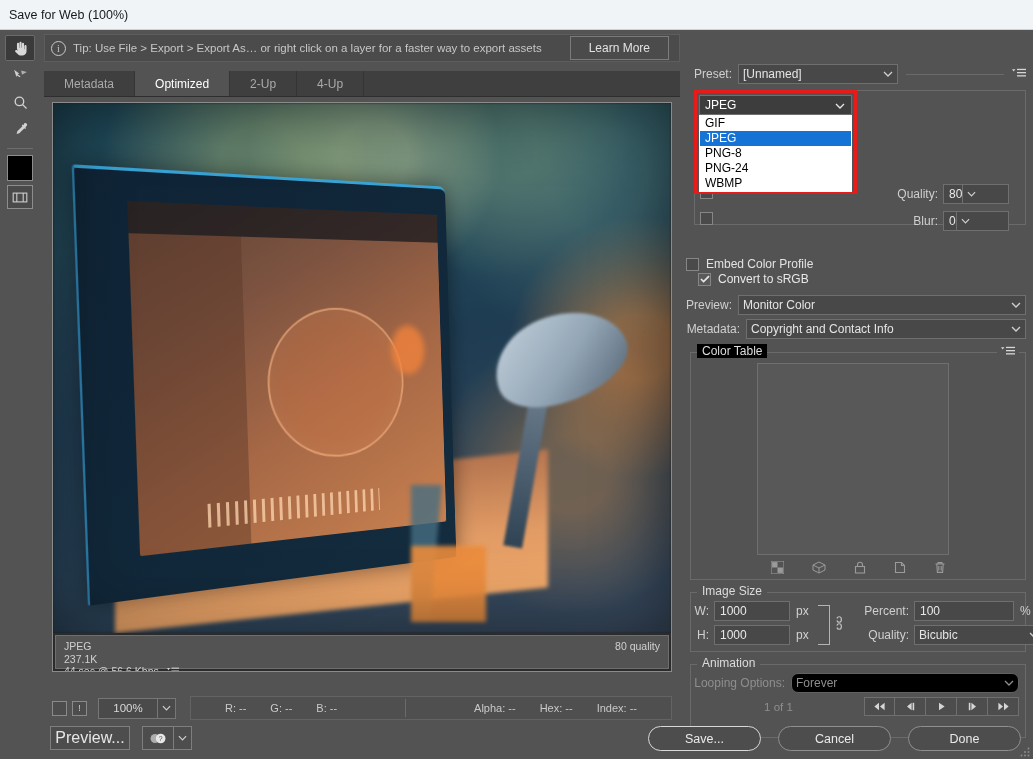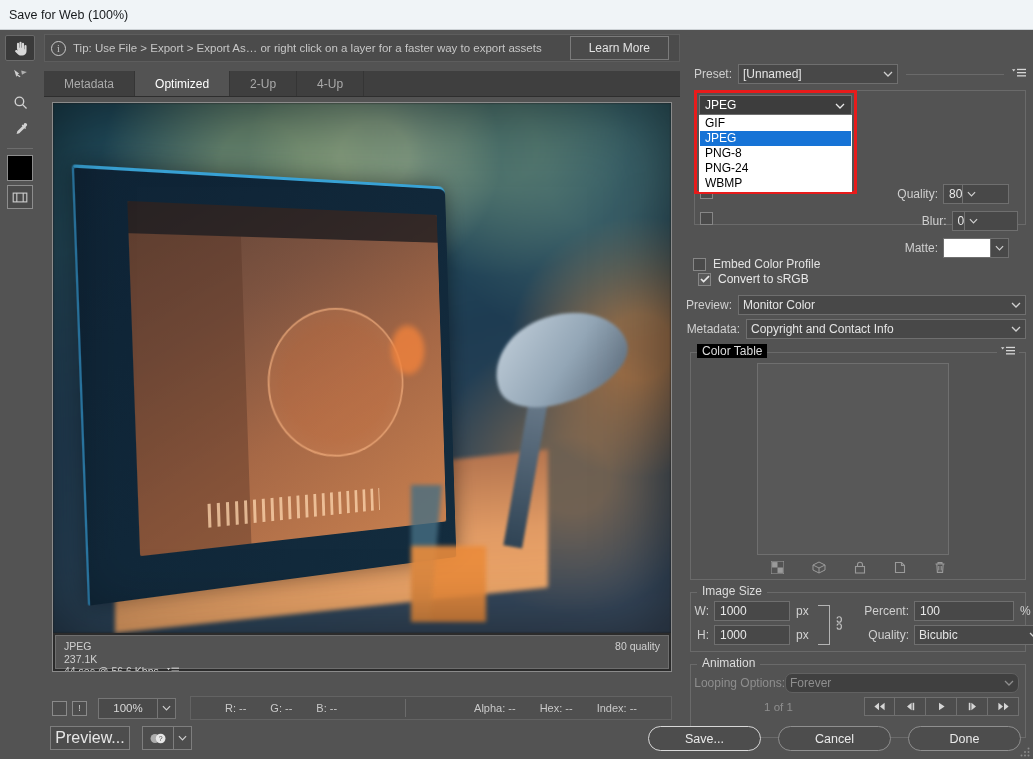--- a/index.html
+++ b/index.html
@@ -414,44 +414,33 @@
       <span class="lbl" style="width:56px;">Quality:</span>
       <div class="field" style="width:66px;margin-left:5px;position:relative;padding-right:20px;">
         <span>80</span>
         <span class="caret" style="border-left:1px solid #6f6f6f;height:100%;width:18px;right:0;display:flex;align-items:center;justify-content:center;">
           <svg width="9" height="6" viewBox="0 0 10 6" fill="none" stroke="#d0d0d0" stroke-width="1.3">
               <path d="M1 1l4 4 4-4"></path>
             </svg>
         </span>
       </div>
     </div>
-    <div class="row" style="position:absolute;left:196px;top:146px;width:144px;justify-content:center;">
+    <div class="row" style="position:absolute;left:196px;top:146px;width:144px;">
       <span class="lbl" style="width:56px;">Blur:</span>
       <div class="field" style="width:66px;margin-left:5px;position:relative;padding-right:20px;">
         <span>0</span>
         <span class="caret" style="border-left:1px solid #6f6f6f;height:100%;width:18px;right:0;display:flex;align-items:center;justify-content:center;">
           <svg width="9" height="6" viewBox="0 0 10 6" fill="none" stroke="#d0d0d0" stroke-width="1.3">
               <path d="M1 1l4 4 4-4"></path>
             </svg>
         </span>
       </div>
     </div>
-    <div class="row" style="position:absolute;left:196px;top:173px;width:144px;">
-      <span class="lbl" style="width:56px;">Matte:</span>
-      <div class="field" style="width:66px;margin-left:5px;position:relative;padding:0;background:#ffffff;">
-        <span style="flex:1;"></span>
-        <span style="border-left:1px solid #6f6f6f;background:#484848;height:100%;width:18px;display:flex;align-items:center;justify-content:center;">
-          <svg width="9" height="6" viewBox="0 0 10 6" fill="none" stroke="#d0d0d0" stroke-width="1.3">
-              <path d="M1 1l4 4 4-4"></path>
-            </svg>
-        </span>
-      </div>
-    </div>
-
-    <div style="position:absolute;left:7px;top:193px;display:flex;align-items:center;gap:7px;">
+
+    <div style="position:absolute;left:0;top:193px;display:flex;align-items:center;gap:7px;">
       <span class="checkbox"></span>
       <span style="font-size:12px;color:#e2e2e2;">Embed Color Profile</span>
     </div>
 
     <div style="position:absolute;left:12px;top:208px;display:flex;align-items:center;gap:7px;">
       <span class="checkbox checked">
         <svg width="10" height="8" viewBox="0 0 10 8" fill="none" stroke="#e8e8e8" stroke-width="1.7">
             <path d="M1 4l2.6 2.6L9 1.2"></path>
           </svg>
       </span>
@@ -575,21 +564,21 @@
           </span>
         </div>
       </div>
     </div>
 
     <div style="position:absolute;left:4px;top:600px;width:336px;height:74px;border:1px solid #6a6a6a;">
       <span style="position:absolute;left:6px;top:-9px;background:#535353;padding:0 5px;font-size:12px;color:#dcdcdc;">Animation</span>
 
       <div style="position:absolute;left:2px;top:8px;right:6px;display:flex;align-items:center;">
         <span class="lbl dim" style="width:92px;">Looping Options:</span>
-        <div class="select" style="flex:1;color:#8e8e8e;background:#404040;border-color:#616161;border-radius:7px;">
+        <div class="select" style="flex:1;margin-left:6px;color:#8e8e8e;background:#000000;border-color:#616161;border-radius:7px;">
           <span>Forever</span>
           <span class="caret">
             <svg width="10" height="6" viewBox="0 0 10 6" fill="none" stroke="#8e8e8e" stroke-width="1.3">
                 <path d="M1 1l4 4 4-4"></path>
               </svg>
           </span>
         </div>
       </div>
 
       <div style="position:absolute;left:2px;top:32px;right:6px;display:flex;align-items:center;">

